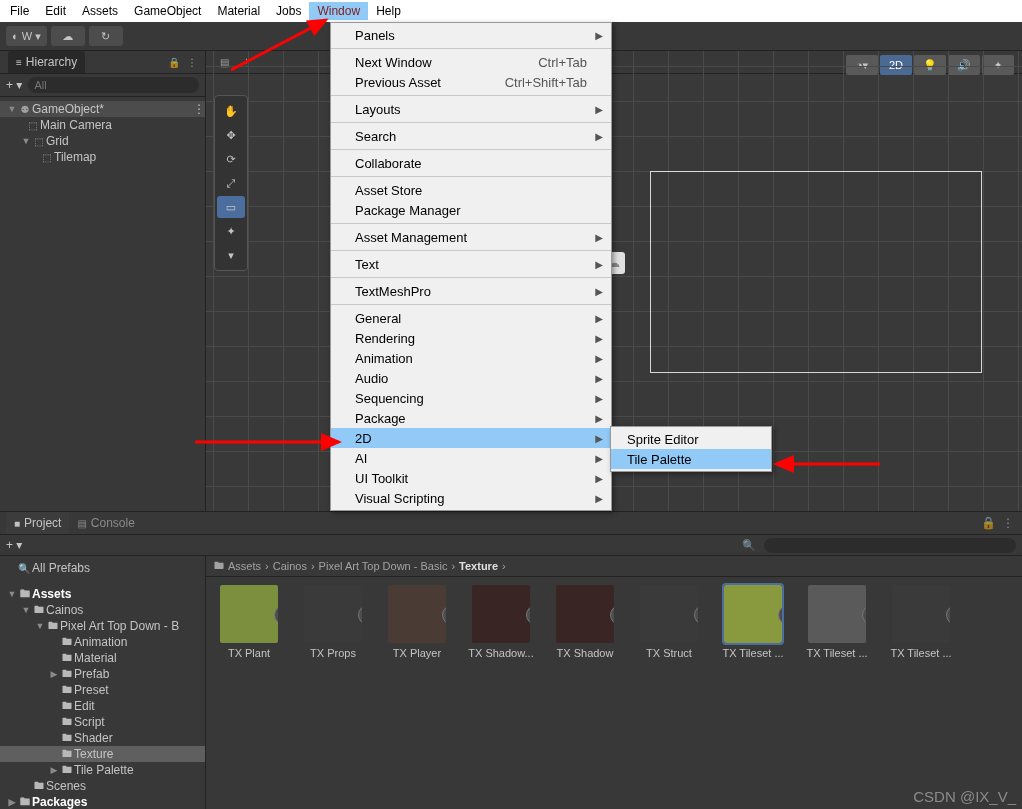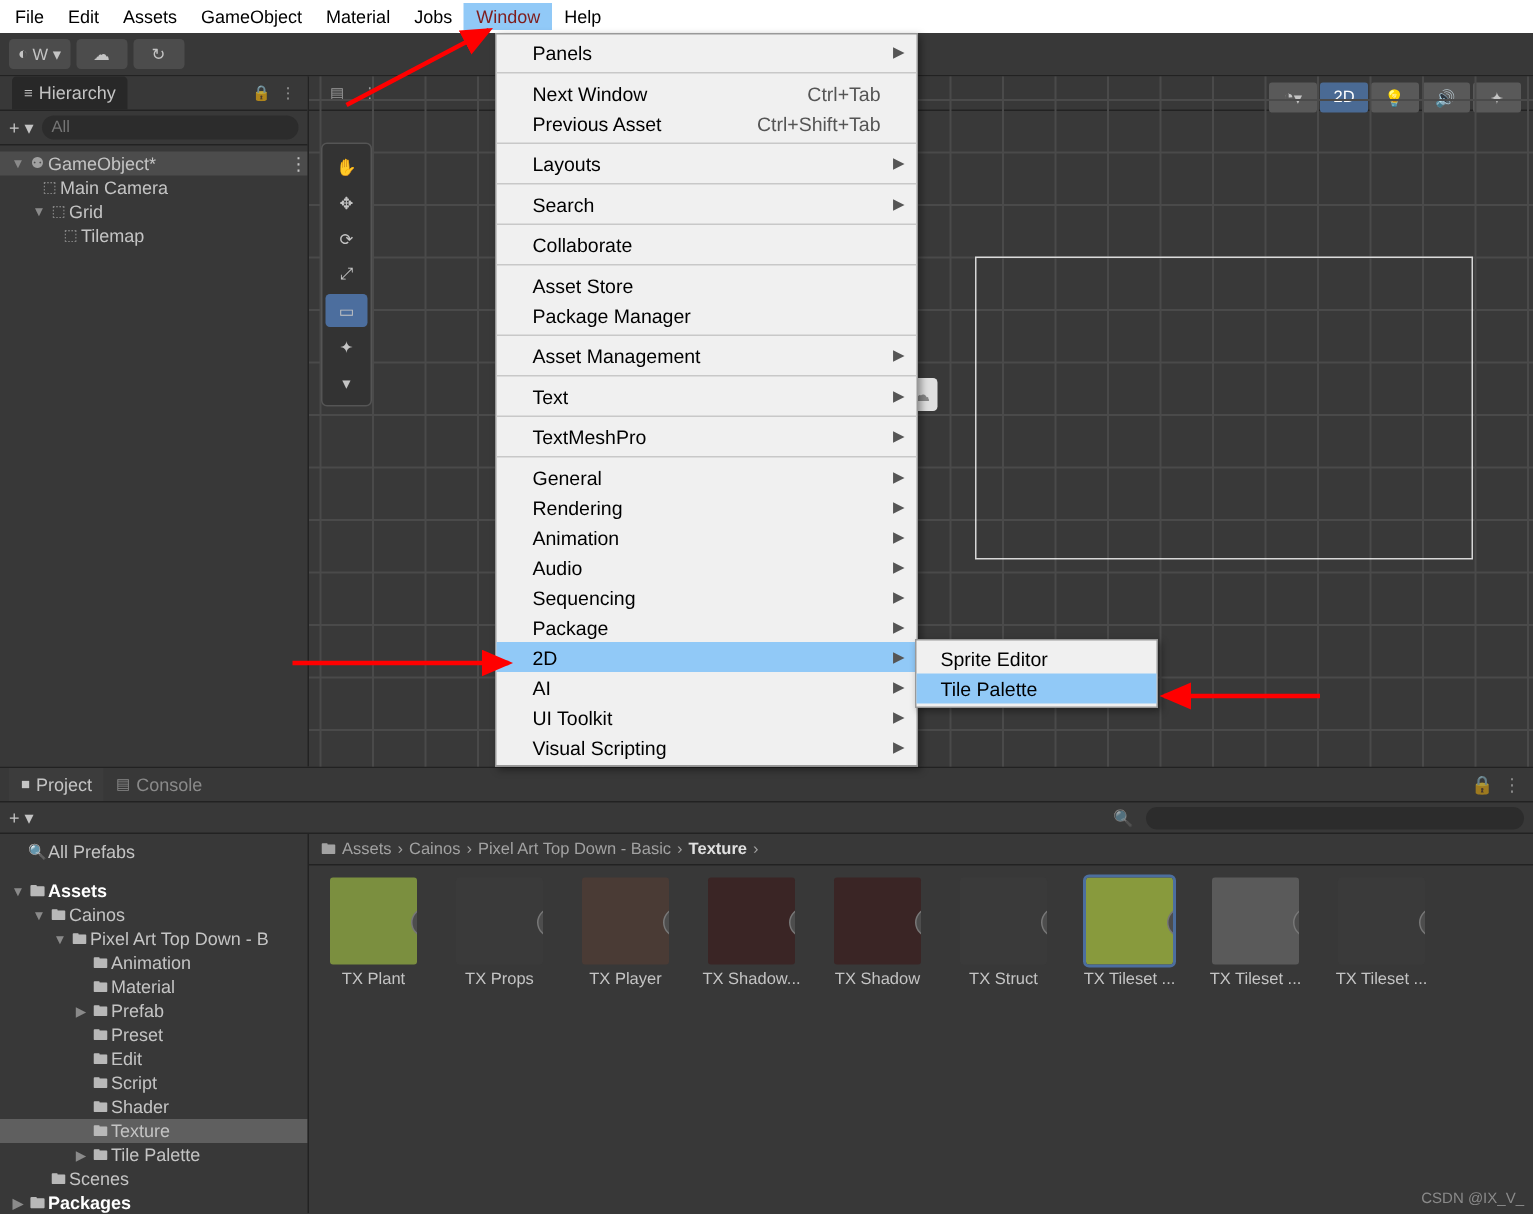--- a/index.html
+++ b/index.html
@@ -62,21 +62,21 @@
 .dropdown .mi{display:flex;align-items:center;height:20px;padding:0 24px;position:relative}
 .dropdown .mi .shortcut{position:absolute;right:24px;color:#555}
 .dropdown .mi .sub{position:absolute;right:8px;color:#555;font-size:10px}
 .dropdown .mi.sel{background:#91c9f7}
 .dropdown hr{border:none;border-top:1px solid #c8c8c8;margin:3px 0}
 .submenu{position:absolute;left:609px;top:455px;width:160px;background:#f0f0f0;color:#000;border:1px solid #999;box-shadow:2px 2px 5px rgba(0,0,0,0.4);z-index:101;padding:2px 0;font-size:13px}
 .submenu .mi{display:flex;align-items:center;height:20px;padding:0 16px}
 .submenu .mi.sel{background:#91c9f7}
 .arrow-ann{position:absolute;z-index:200;pointer-events:none}
 .arrow-ann svg{overflow:visible}
-.watermark{position:absolute;right:6px;bottom:4px;color:#8a8a8a;font-size:10px;z-index:5}
+.watermark{position:absolute;right:6px;bottom:4px;color:#8a8a8a;font-size:15px;z-index:5}
 </style>
 </head>
 <body>
 
 <div class="menubar" id="menu-root">
     <div>File</div>
     <div>Edit</div>
     <div>Assets</div>
     <div>GameObject</div>
     <div>Material</div>

